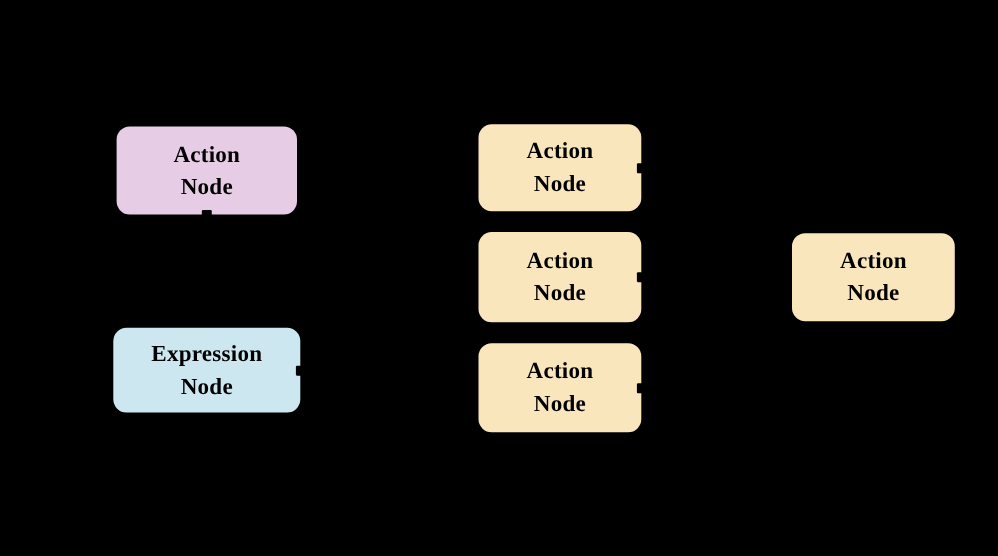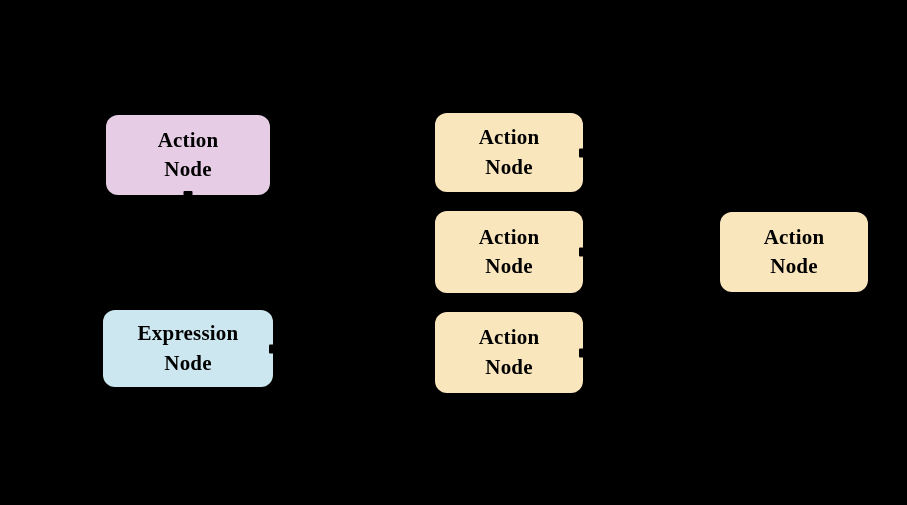--- a/index.html
+++ b/index.html
@@ -61,21 +61,21 @@
 <body style="background: rgb(0, 0, 0);">
 
 <div id="canvas" style="width: 907px; height: 505px; background: rgb(0, 0, 0);">
 
   <div class="node" style="left: 106px; top: 115px; width: 164px; height: 80px; background: rgb(230, 204, 228); color: rgb(0, 0, 0);">
     <span class="line">Action</span>
     <span class="line">Node</span>
     <span class="port port-bottom"></span>
   </div>
 
-  <div class="node" style="left: 103px; top: 310px; width: 170px; height: 77px; background: rgb(204, 231, 239); color: rgb(0, 0, 0);">
+  <div class="node" style="left: 103px; top: 298px; width: 170px; height: 77px; background: rgb(204, 231, 239); color: rgb(0, 0, 0);">
     <span class="line">Expression</span>
     <span class="line">Node</span>
     <span class="port port-right"></span>
   </div>
 
   <div class="node" style="left: 435px; top: 113px; width: 148px; height: 79px; background: rgb(250, 230, 188); color: rgb(0, 0, 0);">
     <span class="line">Action</span>
     <span class="line">Node</span>
     <span class="port port-right"></span>
   </div>

